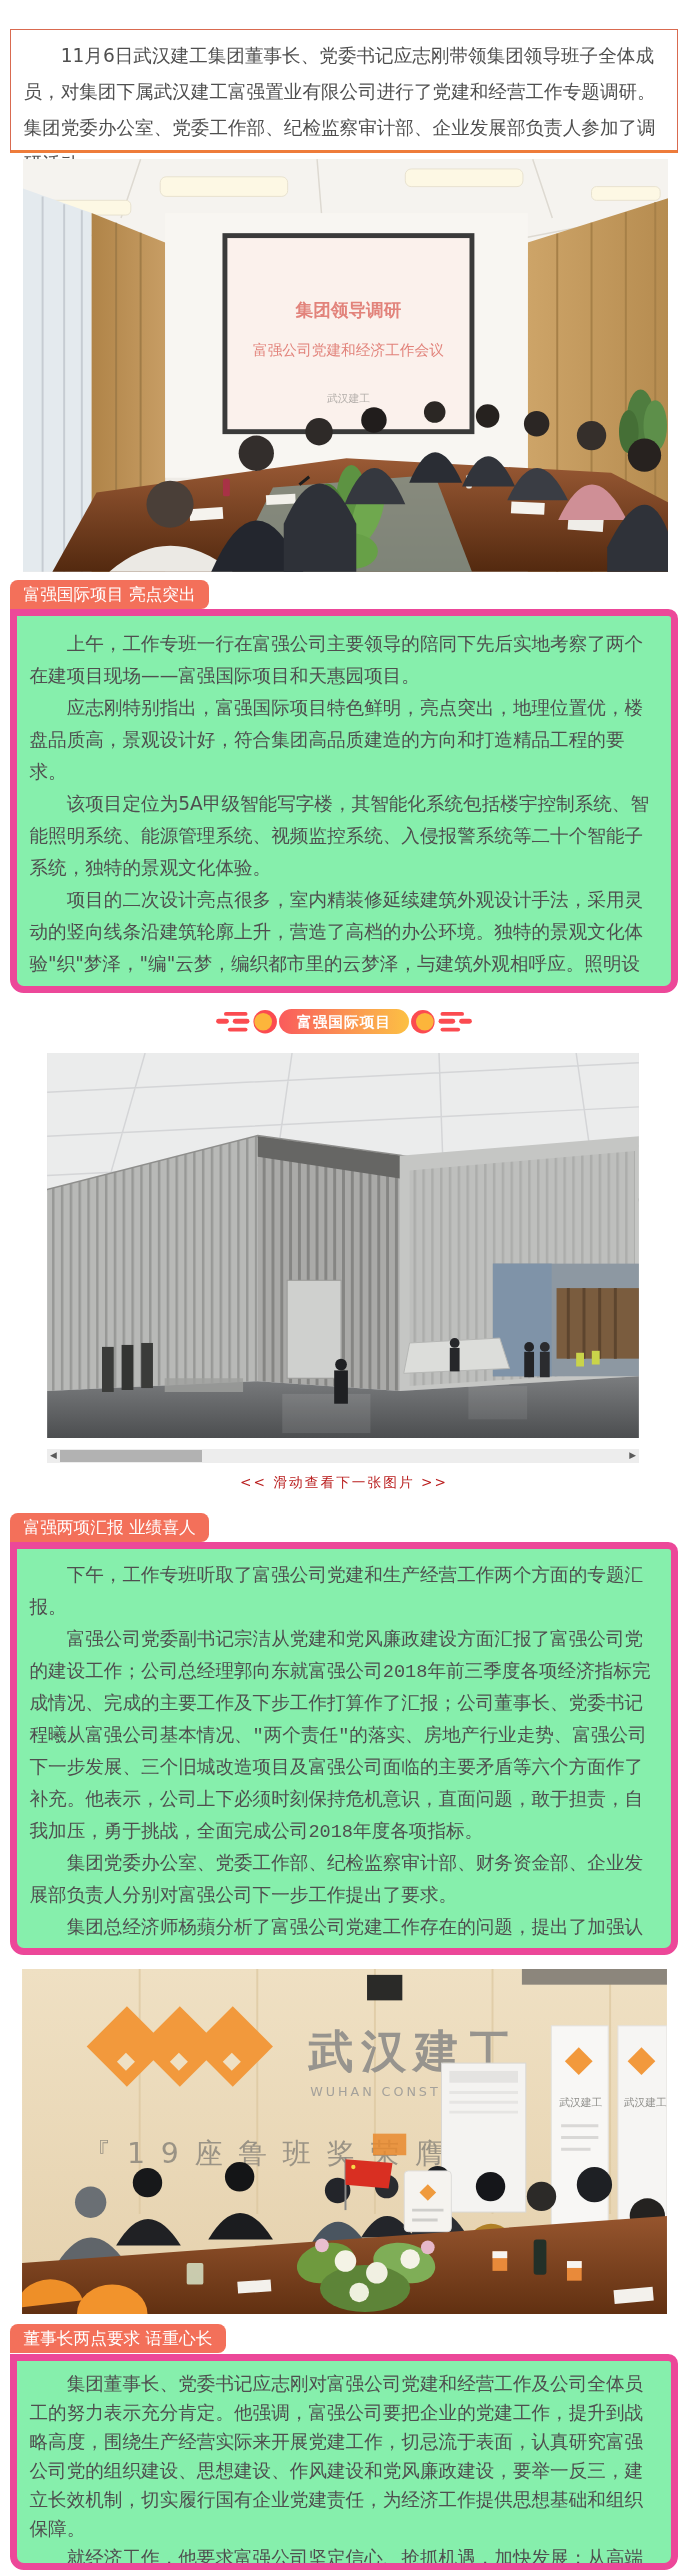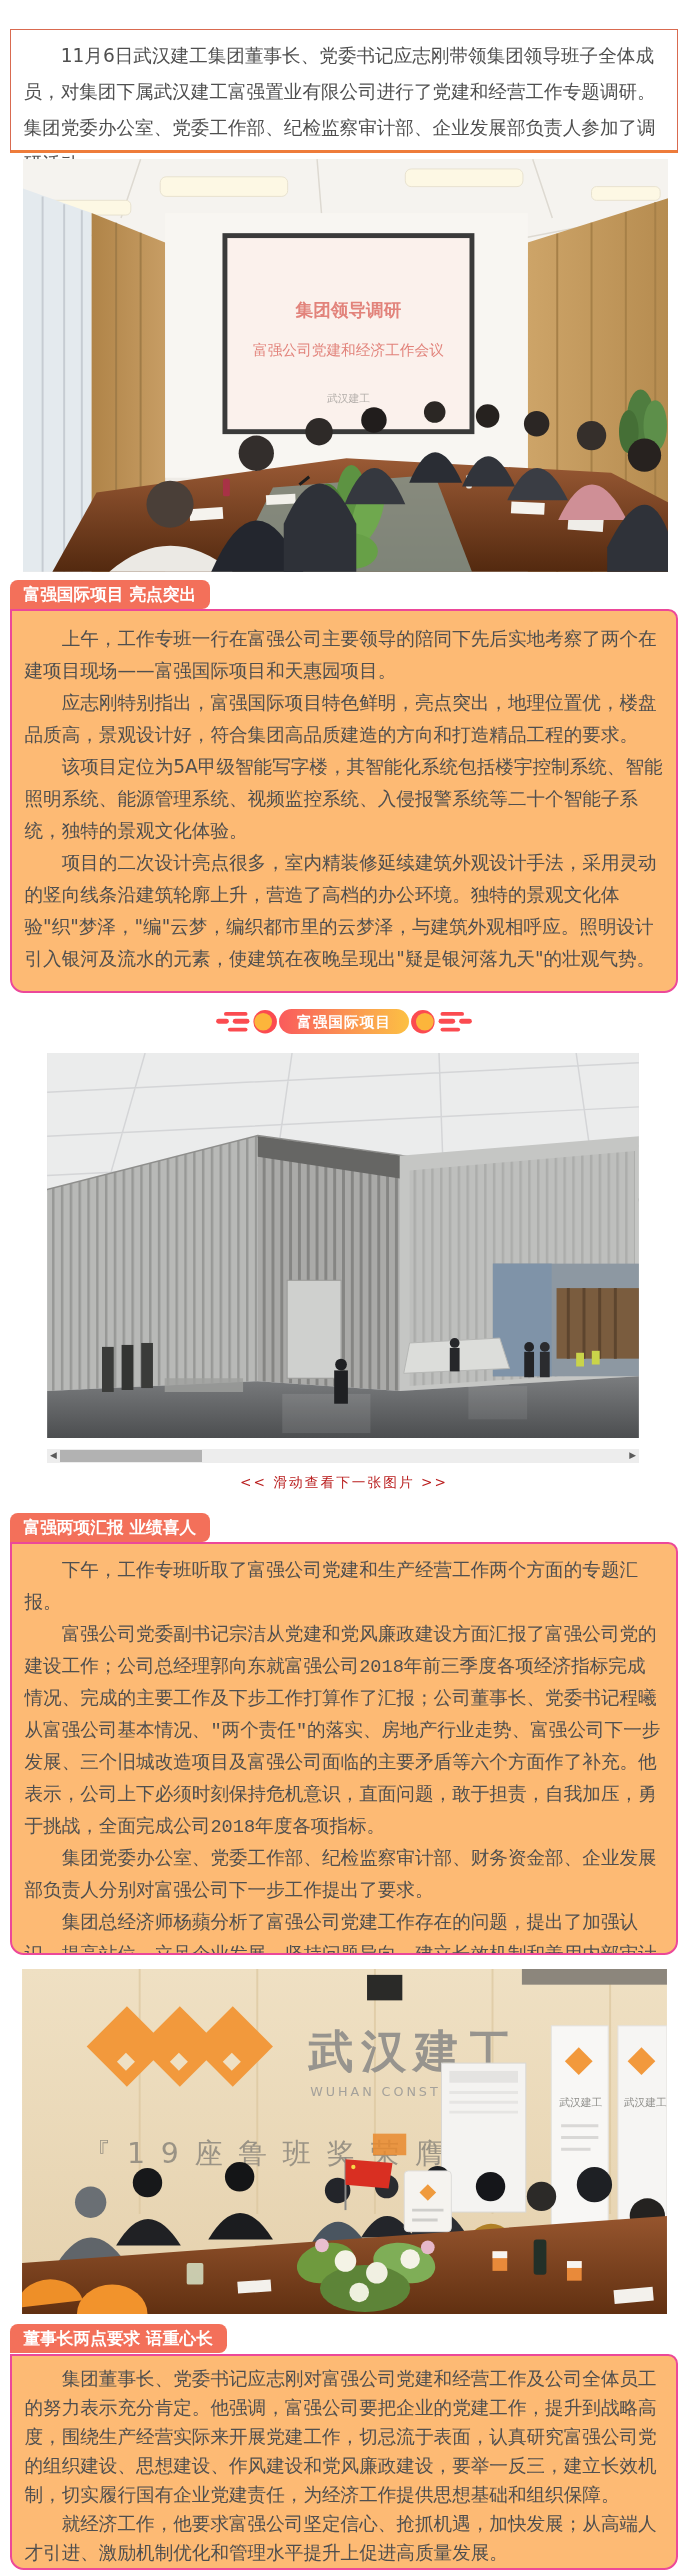--- a/index.html
+++ b/index.html
@@ -17,31 +17,31 @@
   }
   .intro-box p{margin:0;text-indent:2em;}
   
   .photo{position:absolute;display:block;}
   #photo1{left:22.5px;top:159px;}
   #photo2{left:47px;top:1053px;}
   #photo3{left:21.6px;top:1969px;}
   
   .tag{
     position:absolute;left:9.8px;height:29px;line-height:29px;padding:0 13.7px;
-    background:#f3705a;color:#ffffff;font-size:16.7px;font-weight:bold;
+    background:#f3705a;color:#ffffff;font-size:16.7px;font-weight:normal;
     border-radius:7.8px 7.8px 7.8px 0;white-space:nowrap;
   }
   #tag1{top:580px;}
   #tag2{top:1513px;}
   #tag3{top:2324px;}
   
   .section-box{
     position:absolute;left:9.8px;width:668px;box-sizing:border-box;
-    border:2px solid #ec4899;border-radius:0 9.8px 13.7px 13.7px;
-    padding:11.8px 12.7px;font-size:18.6px;line-height:32px;background:#fdba74;overflow:hidden;
+    border:7px solid #ec4899;border-radius:0 9.8px 13.7px 13.7px;
+    padding:11.8px 12.7px;font-size:18.6px;line-height:32px;background:#86efac;overflow:hidden;
   }
   .section-box p{margin:0;text-indent:2em;}
   #box1{top:609px;height:384px;}
   #box2{top:1542px;height:413px;font-family:Liberation Mono, monospace;}
   #box3{top:2354px;height:216px;line-height:29px;padding-top:7.8px;}
   
   .divider{
     position:absolute;left:0;top:1007px;width:688px;height:29px;
     display:flex;align-items:center;justify-content:center;
   }

